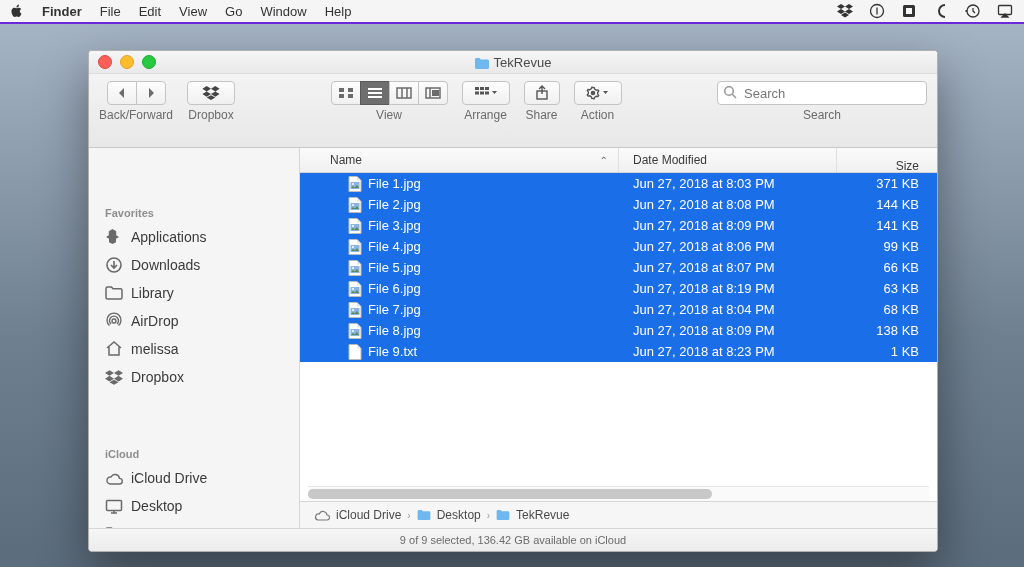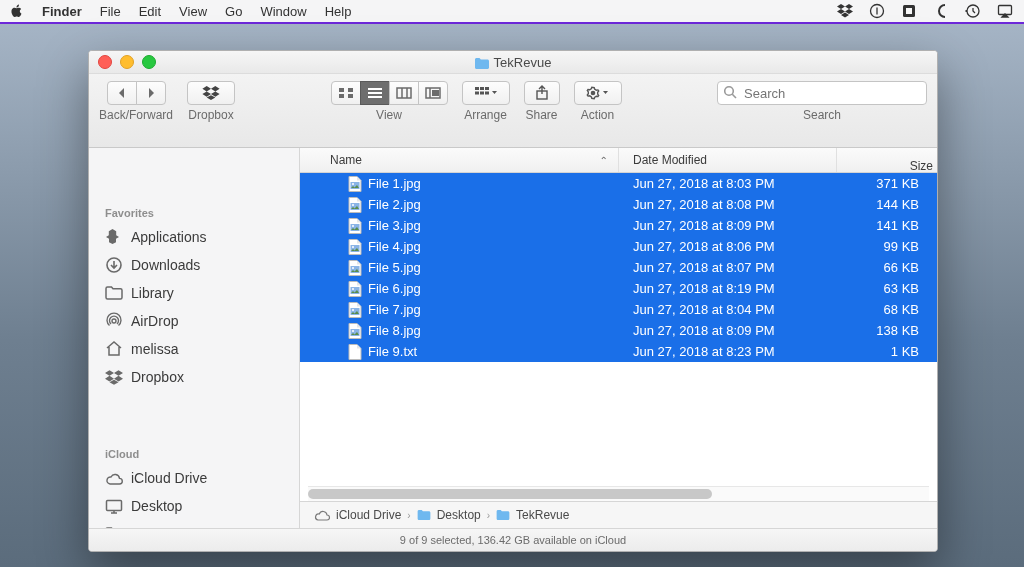--- a/index.html
+++ b/index.html
@@ -43,21 +43,21 @@
   .sidebar{width:210px;background:#f5f5f6;border-right:1px solid #d6d6d6;padding:10px 0;overflow:hidden;}
   .sbhead{font-size:11px;color:#8e8e8e;padding:4px 16px;text-transform:none;font-weight:600;margin-top:45px;}
   .sbitem{display:flex;align-items:center;gap:8px;padding:5px 16px;font-size:14px;color:#3b3b3b;cursor:default;}
   .sbitem .sic{width:18px;height:18px;display:flex;align-items:center;justify-content:center;color:#6a6a6a;}
   .main{flex:1;display:flex;flex-direction:column;min-width:0;}
   .cols{height:24px;background:linear-gradient(#fbfbfb,#f0f0f0);border-bottom:1px solid #d4d4d4;display:flex;align-items:center;font-size:12px;color:#3b3b3b;}
   .col{padding:0 10px;border-right:1px solid #e0e0e0;height:100%;display:flex;align-items:center;box-sizing:border-box;}
   .col.name{flex:1;padding-left:30px;}
   .col.name .sortarrow{margin-left:auto;font-size:10px;color:#666;}
   .col.date{width:218px;padding-left:14px;}
-  .col.size{width:100px;justify-content:flex-end;padding-right:4px;border-right:none;margin-top:12px;}
+  .col.size{width:100px;justify-content:flex-end;padding-right:18px;border-right:none;margin-top:12px;}
   .rows{flex:1;overflow:auto;position:relative;}
   .row{height:21px;display:flex;align-items:center;font-size:13px;}
   .row.sel{background:#1a6fe8;color:#fff;}
   .row .c{padding:0 10px;box-sizing:border-box;height:100%;display:flex;align-items:center;}
   .row .c.name{flex:1;padding-left:48px;gap:6px;}
   .row .c.date{width:218px;padding-left:14px;}
   .row .c.size{width:100px;justify-content:flex-end;padding-right:18px;}
   .fileicon{width:14px;height:16px;display:inline-block;}
   .whitespace{height:40px;}
   .hscroll{height:14px;border-top:1px solid #e7e7e7;background:#fafafa;position:relative;margin:0 8px;}

